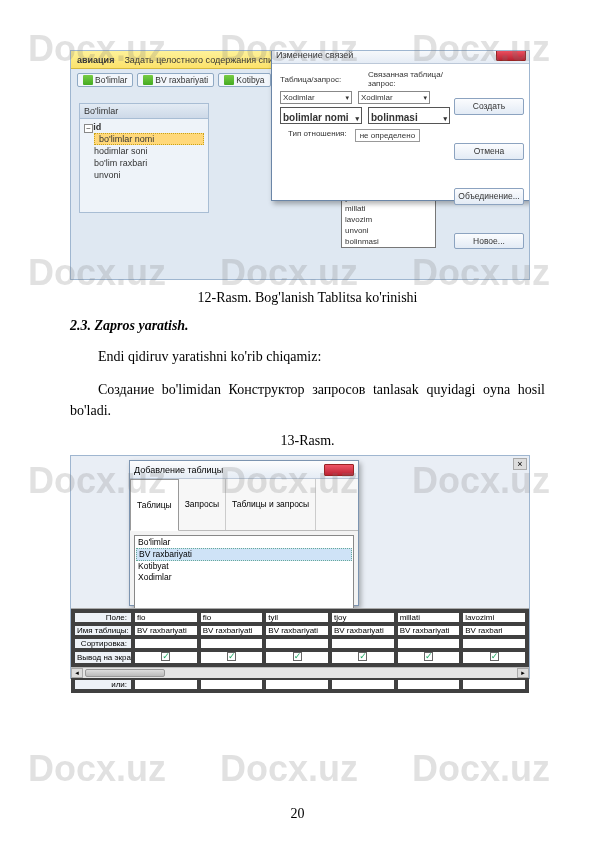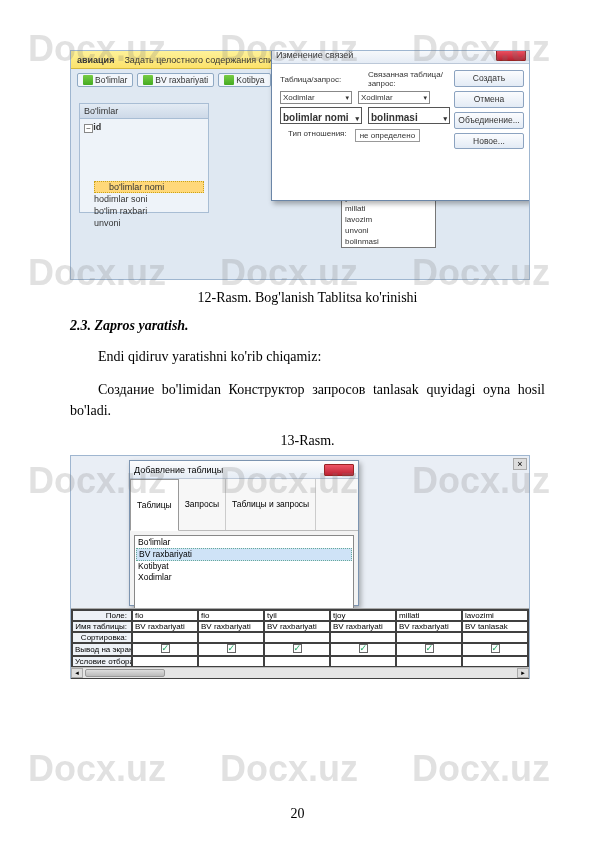--- a/index.html
+++ b/index.html
@@ -64,21 +64,21 @@
   .tab-btn .ico.g { background:linear-gradient(#7c4,#4a2);}
   .treepanel {
     position:absolute; left:8px; top:52px;
     width:130px; height:110px;
     background:#eef3f9; border:1px solid #a8bdd4;
     font-size:9px;
   }
   .treepanel .th { background:linear-gradient(#e3ebf4,#cdd9e8); padding:2px 4px; border-bottom:1px solid #a8bdd4;}
   .treepanel ul { list-style:none; padding:2px 4px 2px 14px;}
   .treepanel li { padding:1px 0; }
-  .treepanel li.sel { background:#ffd87a; border:1px dotted #c9a218; padding:0 14px;margin-top:48px;}
+  .treepanel li.sel { background:#ffd87a; border:1px dotted #c9a218; padding:0 4px;}
   .treepanel .toggle { position:absolute; left:4px; top:20px; width:9px; height:9px; border:1px solid #888; background:#fff; font-size:8px; line-height:7px; text-align:center;}
   .smallbox {
     position:absolute; left:270px; top:140px;
     width:95px; background:#fff; border:1px solid #777;
     font-size:8px; padding:0;
   }
   .smallbox div { padding:0 3px; line-height:11px;}
   
   .dialog {
     position:absolute; left:200px; top:-6px;
@@ -99,21 +99,21 @@
   .combo { border:1px solid #888; background:#fff; height:13px; width:72px; font-size:8px; padding:0 2px; display:flex; align-items:center; justify-content:space-between;}
   .combo::after { content:"▾"; font-size:7px;}
   .bigcombo { width:82px; height:17px; border:1px solid #555; font-size:10px; font-weight:bold;align-items:flex-end;}
   .dlg-checks { margin:6px 0 2px 2px; font-size:8px; color:#555; line-height:11px;}
   .chk { width:9px; height:9px; border:1px solid #888; display:inline-block; vertical-align:middle; margin-right:3px; background:#fff;}
   .dlg-bottom { display:flex; gap:8px; font-size:8px; padding:2px 8px;}
   .dlg-bottom .val { border:1px solid #999; background:#fff; padding:1px 4px;}
   .dlg-buttons { position:absolute; right:6px; top:24px; width:70px;}
   .dlg-btn { display:block; width:100%; height:17px; margin-bottom:4px;
     background:linear-gradient(#fbfcfe,#e3ebf5); border:1px solid #8ca3c0;
-    border-radius:2px; font-size:8.5px; text-align:center; line-height:15px;}
+    border-radius:2px; font-size:8.5px; text-align:center; line-height:15px;margin-top:28px;}
   .dlg-btn.short { height:16px;}
 
   
   .caption { text-align:center; font-size:14px; margin:10px 0 12px;}
   .heading23 { font-size:14px; font-weight:bold; font-style:italic; margin:6px 0 12px;}
   .para { font-size:14px; text-indent:28px; line-height:1.5; margin-bottom:12px; text-align:justify;}
   .caption2 { text-align:center; font-size:14px; margin:0 0 6px;}
 
   
   .shot2 {
@@ -137,21 +137,21 @@
   .addtbl-list div.sel { background:#cfe3f7; border:1px dotted #6a9;}
   .addtbl-btns { display:flex; gap:6px; justify-content:flex-end; padding:2px 6px;}
   .addtbl-btns .b { width:54px; height:16px; background:linear-gradient(#fbfcfe,#e3ebf5); border:1px solid #8ca3c0; border-radius:2px; font-size:8.5px; text-align:center; line-height:14px;}
 
   .grid {
     position:absolute; left:0; bottom:12px; width:100%; height:58px;
     background:#fff; border-top:1px solid #aaa;
     font-size:8px;
   }
   .grid table { border-collapse:collapse; width:100%; table-layout:fixed;}
-  .grid td { border:2px solid #404040; padding:0 2px; height:10px; overflow:hidden; white-space:nowrap;}
+  .grid td { border:4px solid #404040; padding:0 2px; height:10px; overflow:hidden; white-space:nowrap;}
   .grid td.hdr { background:#eef2f7; text-align:right; padding-right:4px; width:60px;}
   .grid .chkcell { text-align:center;}
   .grid .chkbox { width:9px; height:9px; border:1px solid #666; display:inline-block; background:#fff; position:relative;}
   .grid .chkbox.on::after { content:"✓"; position:absolute; left:0; top:-2px; font-size:9px; color:#2a6;}
   .hscroll { position:absolute; left:0; bottom:0; width:100%; height:11px; background:#e5e5e5; border-top:1px solid #bbb;}
   .hscroll .thumb { position:absolute; left:14px; top:1px; width:80px; height:8px; background:linear-gradient(#ddd,#bbb); border:1px solid #999; border-radius:2px;}
   .hscroll .arr { position:absolute; top:0; width:12px; height:10px; background:#ddd; border:1px solid #aaa; font-size:7px; text-align:center; line-height:8px;}
   .hscroll .arr.l { left:0;} .hscroll .arr.r { right:0;}
 
   .pagenum { position:absolute; bottom:20px; width:100%; text-align:center; font-size:14px;}
@@ -296,21 +296,21 @@
           <td>millati</td>
           <td>lavozimi</td>
         </tr>
         <tr>
           <td class="hdr">Имя таблицы:</td>
           <td>BV raxbariyati</td>
           <td>BV raxbariyati</td>
           <td>BV raxbariyati</td>
           <td>BV raxbariyati</td>
           <td>BV raxbariyati</td>
-          <td>BV tanlasak</td>
+          <td>BV raxbari</td>
         </tr>
         <tr>
           <td class="hdr">Сортировка:</td>
           <td></td>
               <td></td>
               <td></td>
               <td></td>
               <td></td>
               <td></td>
         </tr>

